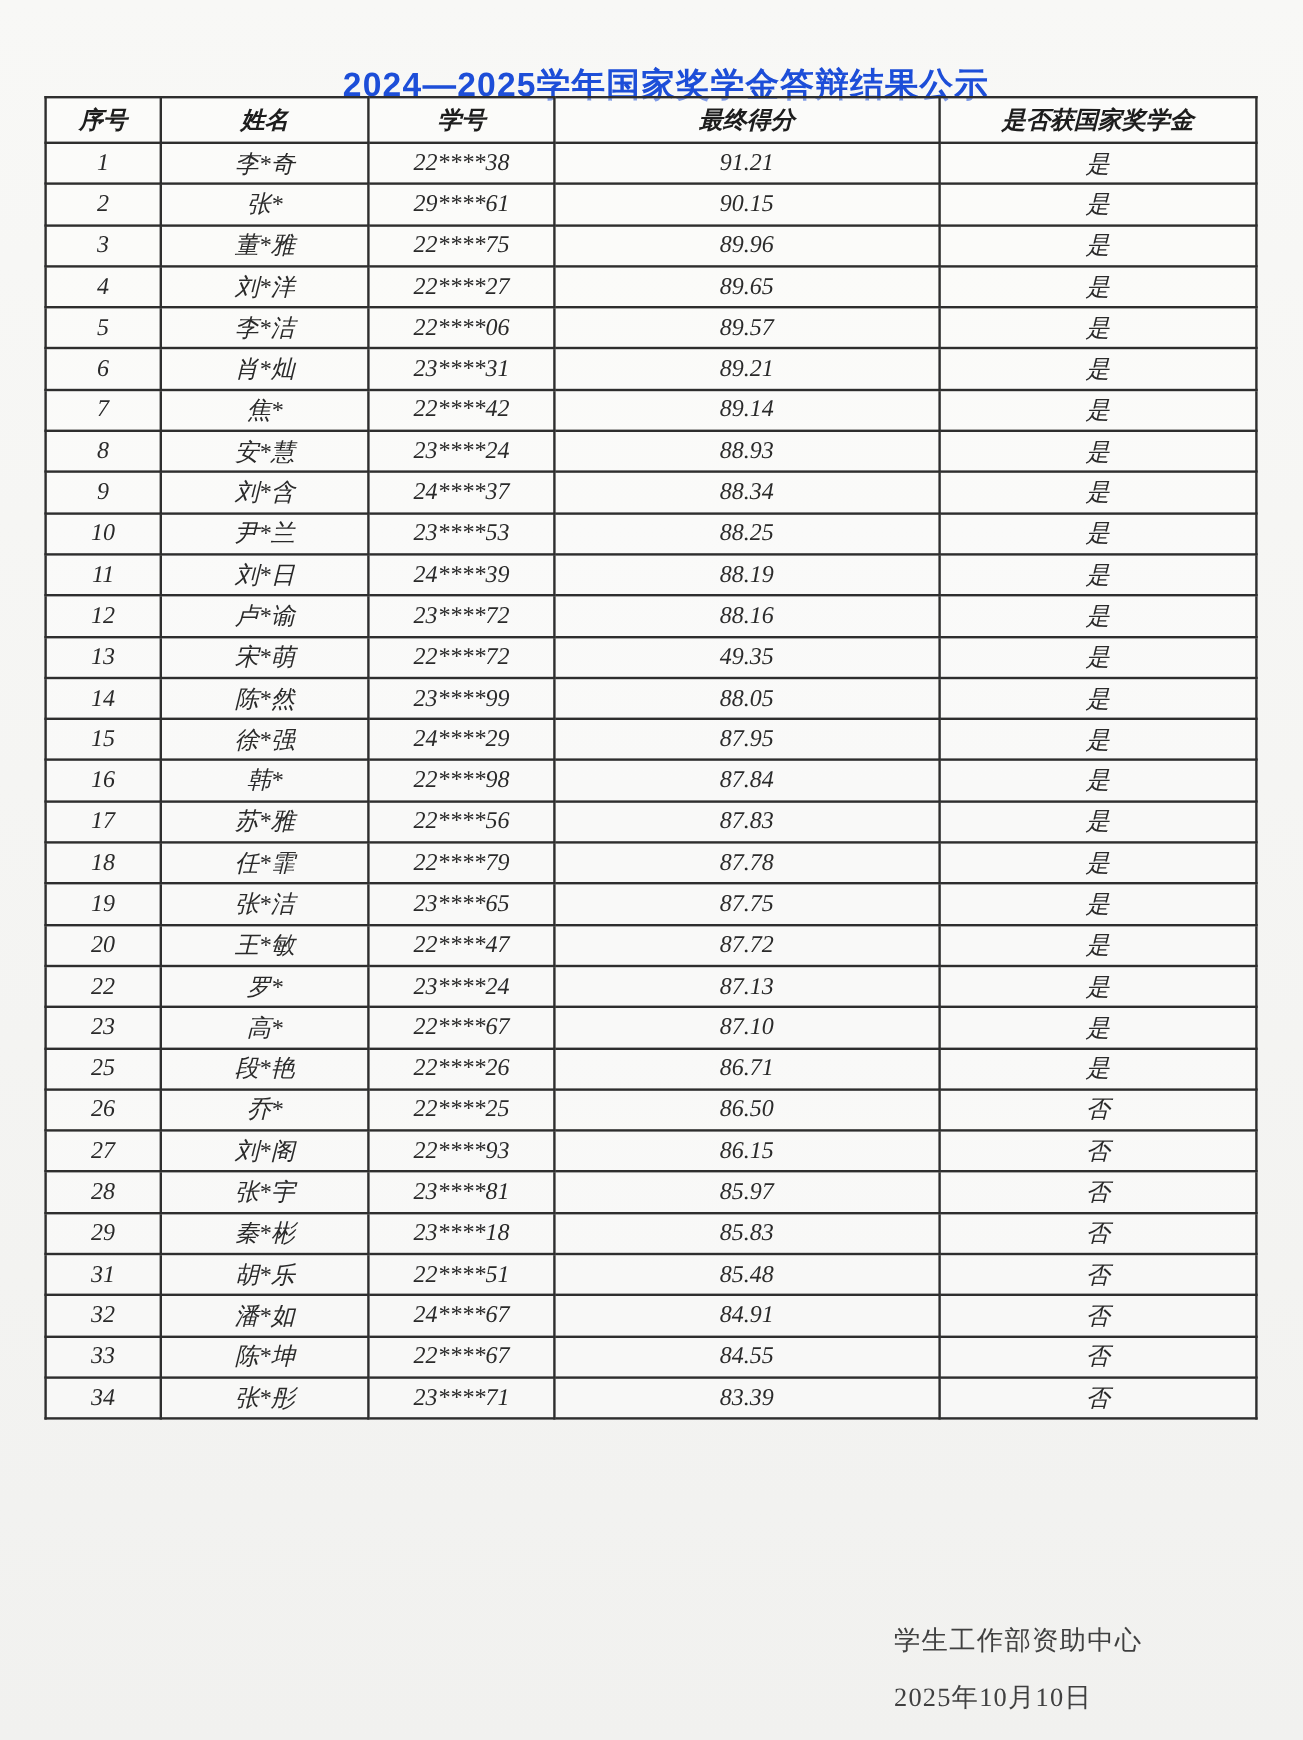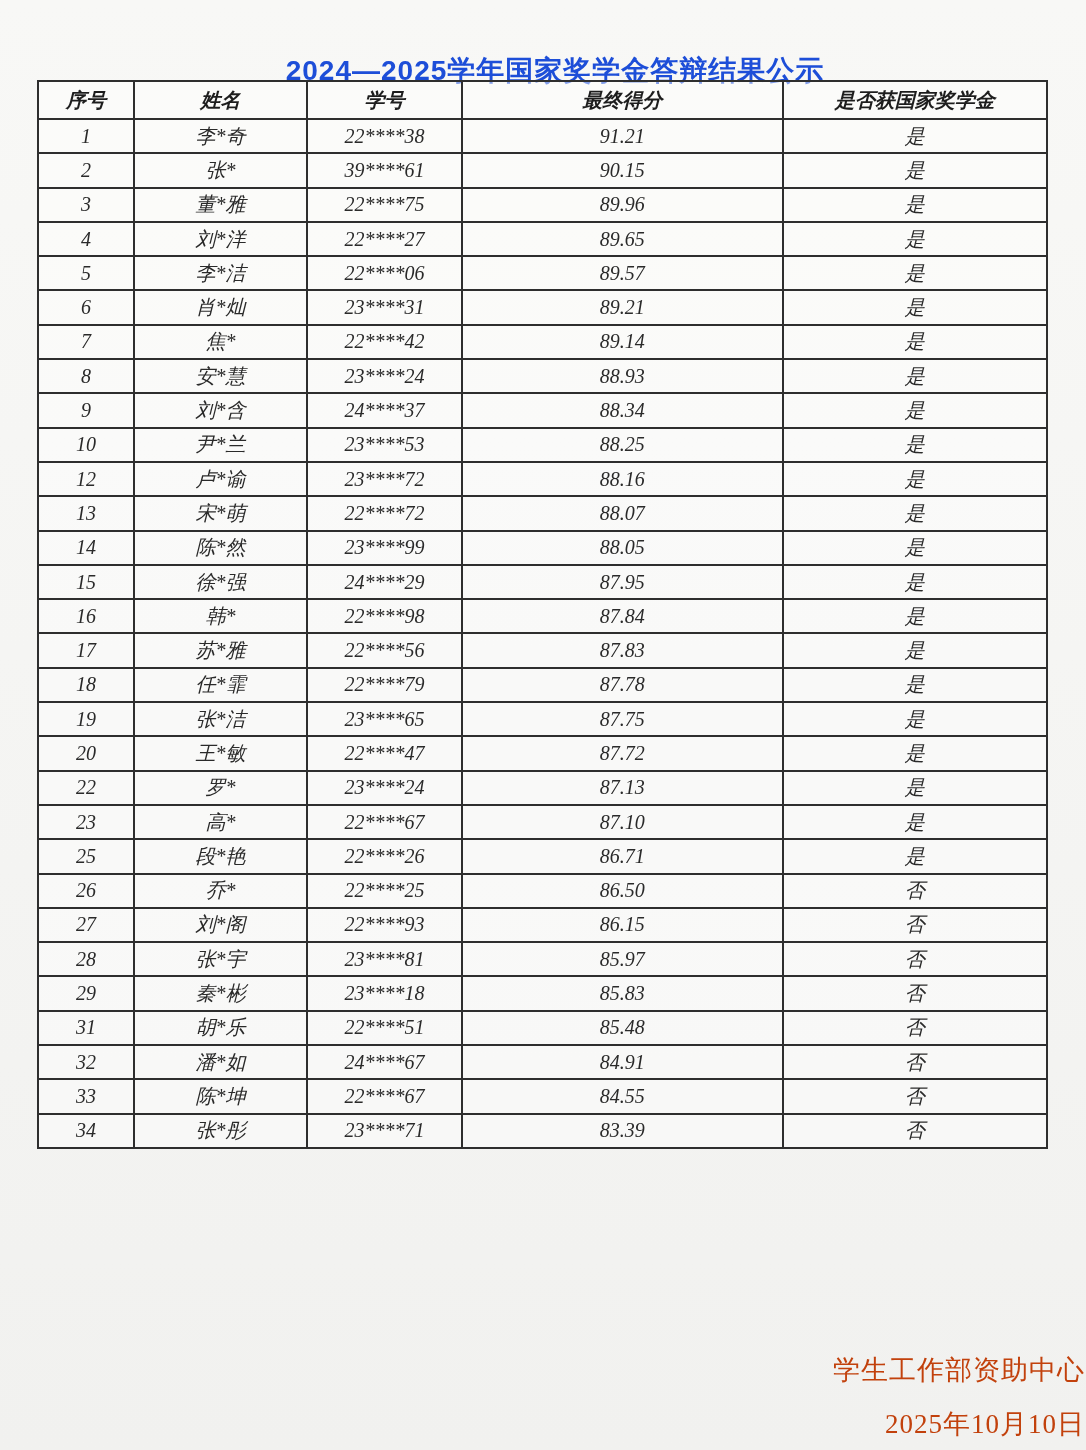--- a/index.html
+++ b/index.html
@@ -65,23 +65,23 @@
   table.results td {
     height: 32.3px;
     font-size: 20px;
     color: #2a2a2a;
   }
   .footer {
     position: absolute;
     left: 745px;
     top: 1352px;
     width: 340px;
-    text-align: right;
-    font-size: 27px;
-    color: #c2410c;
+    text-align: left;
+    font-size: 22px;
+    color: #404040;
   }
   .footer .org {
     display: block;
     margin-bottom: 18px;
     letter-spacing: 1px;
   }
   .footer .date {
     display: block;
     letter-spacing: 1px;
   }
@@ -114,21 +114,21 @@
         <tr>
           <td>1</td>
           <td>李*奇</td>
           <td>22****38</td>
           <td>91.21</td>
           <td>是</td>
         </tr>
         <tr>
           <td>2</td>
           <td>张*</td>
-          <td>39****61</td>
+          <td>29****61</td>
           <td>90.15</td>
           <td>是</td>
         </tr>
         <tr>
           <td>3</td>
           <td>董*雅</td>
           <td>22****75</td>
           <td>89.96</td>
           <td>是</td>
         </tr>
@@ -175,31 +175,38 @@
           <td>是</td>
         </tr>
         <tr>
           <td>10</td>
           <td>尹*兰</td>
           <td>23****53</td>
           <td>88.25</td>
           <td>是</td>
         </tr>
         <tr>
+          <td>11</td>
+          <td>刘*日</td>
+          <td>24****39</td>
+          <td>88.19</td>
+          <td>是</td>
+        </tr>
+        <tr>
           <td>12</td>
           <td>卢*谕</td>
           <td>23****72</td>
           <td>88.16</td>
           <td>是</td>
         </tr>
         <tr>
           <td>13</td>
           <td>宋*萌</td>
           <td>22****72</td>
-          <td>88.07</td>
+          <td>49.35</td>
           <td>是</td>
         </tr>
         <tr>
           <td>14</td>
           <td>陈*然</td>
           <td>23****99</td>
           <td>88.05</td>
           <td>是</td>
         </tr>
         <tr>

